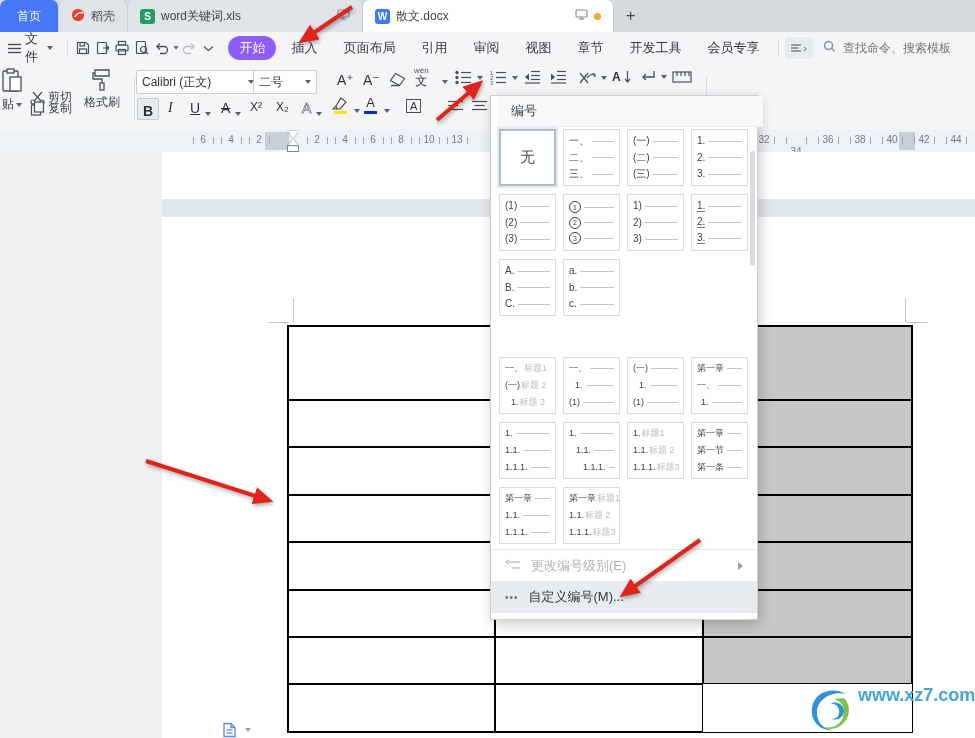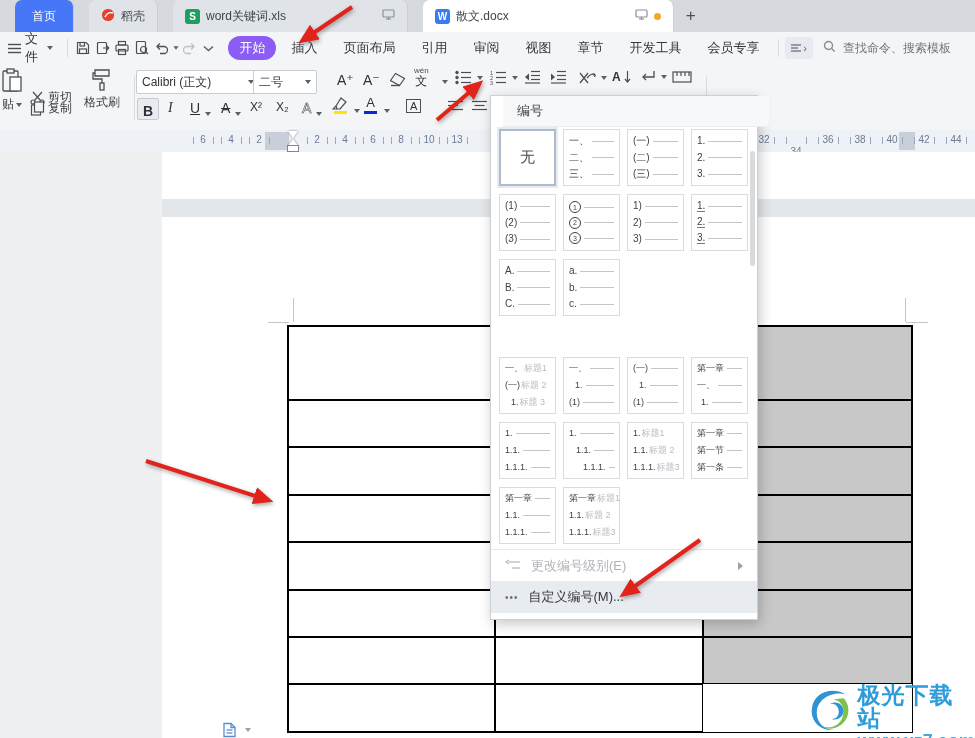--- a/index.html
+++ b/index.html
@@ -2,21 +2,21 @@
 <html><head>
 <meta charset="utf-8">
 <style>
   html,body{margin:0;padding:0;}
   body{width:975px;height:738px;overflow:hidden;position:relative;
        font-family:"Liberation Sans","DejaVu Sans",sans-serif;background:#eef0f2;
        -webkit-font-smoothing:antialiased;}
   
   #tabbar{position:absolute;left:0;top:0;width:975px;height:32px;background:#d6dade;display:flex;align-items:stretch;}
   .tab{display:flex;align-items:center;gap:6px;padding:0 12px;font-size:12px;color:#40454c;
-       background:#e0e4e8;border-right:1px solid #c9ced3;border-top-left-radius:7px;border-top-right-radius:7px;margin-top:0;margin-left:15px;}
+       background:#e0e4e8;border-right:1px solid #c9ced3;border-top-left-radius:7px;border-top-right-radius:7px;margin-top:0;}
   .tab.home{background:#4577f6;color:#fff;min-width:34px;justify-content:center;}
   .tab.active{background:#ffffff;}
   .tab .fileicon{width:15px;height:15px;border-radius:3px;color:#fff;font-size:10px;font-weight:700;
        display:flex;align-items:center;justify-content:center;}
   .dot{width:7px;height:7px;border-radius:50%;background:#f5a623;}
   .newtab{font-size:17px;color:#4a4f57;display:flex;align-items:center;padding:0 12px;}
   
   #menubar{position:absolute;left:0;top:32px;width:975px;height:32px;background:#f4f5f7;display:flex;align-items:center;font-size:13px;color:#35393f;}
   .mb-file{display:flex;align-items:center;gap:4px;padding:0 8px;}
   .vdiv{width:1px;height:18px;background:#d8dbdf;margin:0 6px;}
@@ -520,37 +520,36 @@
       <div class="tcell"></div>
       <div class="tcell"></div>
     </div>
   <div id="watermark">
     <svg width="50" height="52" viewBox="0 0 50 52">
       <path d="M40 10 C26 2 8 8 6 24 C4 38 16 48 28 46 C18 46 10 38 11 27 C12 15 26 7 40 10 Z" fill="#2f93d4"></path>
       <path d="M38 14 C46 22 44 36 34 42 C28 46 20 46 16 42 C24 46 34 42 37 33 C40 24 36 17 28 15 Z" fill="#7cc14c"></path>
       <path d="M24 20 C30 16 38 20 38 27 C38 33 32 37 26 35 C31 35 34 31 33 26 C32 21 28 19 24 20 Z" fill="#2f93d4"></path>
     </svg>
     <div id="wm-text">
-      <div id="wm-title">极光下载站</div>
       <div id="wm-url">www.xz7.com</div>
     </div>
   </div>
   <div id="float-icon">
     <svg width="15" height="16" viewBox="0 0 15 16" fill="none" stroke="#5a8bd6" stroke-width="1.3">
         <path d="M2 1.5h7l4 4v9H2z"></path>
         <path d="M9 1.5v4h4"></path>
         <line x1="4.5" y1="8" x2="10.5" y2="8"></line>
         <line x1="4.5" y1="11" x2="10.5" y2="11"></line>
       </svg>
     <span class="caret" style="border-top-color:#9aa0a8;"></span>
   </div>
 </div>
 
 <div id="dropdown">
-  <div class="dd-header" style="position:absolute;left:12px;top:0;width:100%;box-sizing:border-box;border-top:none;">编号</div>
+  <div class="dd-header" style="position:absolute;left:6px;top:0;width:100%;box-sizing:border-box;border-top:none;">编号</div>
   <div id="grid1a" class="dd-grid" style="top:33px;">
       <div class="ncell none">无</div>
       <div class="ncell">
         <div class="ln">
           <span class="num">一、</span>
           <span class="dash"></span>
         </div>
         <div class="ln">
           <span class="num">二、</span>
           <span class="dash"></span>

